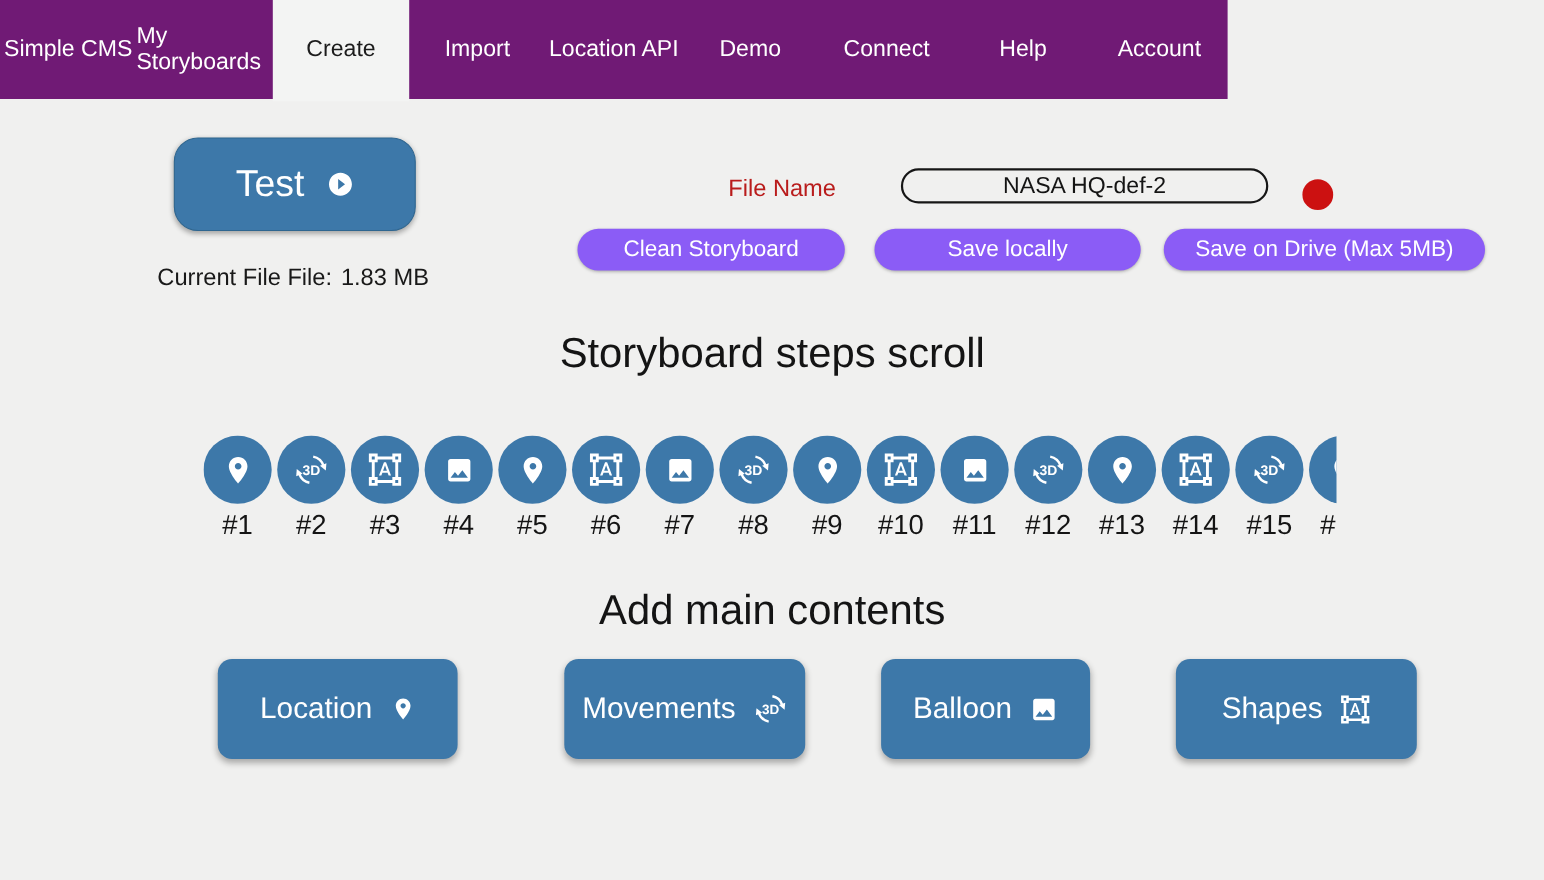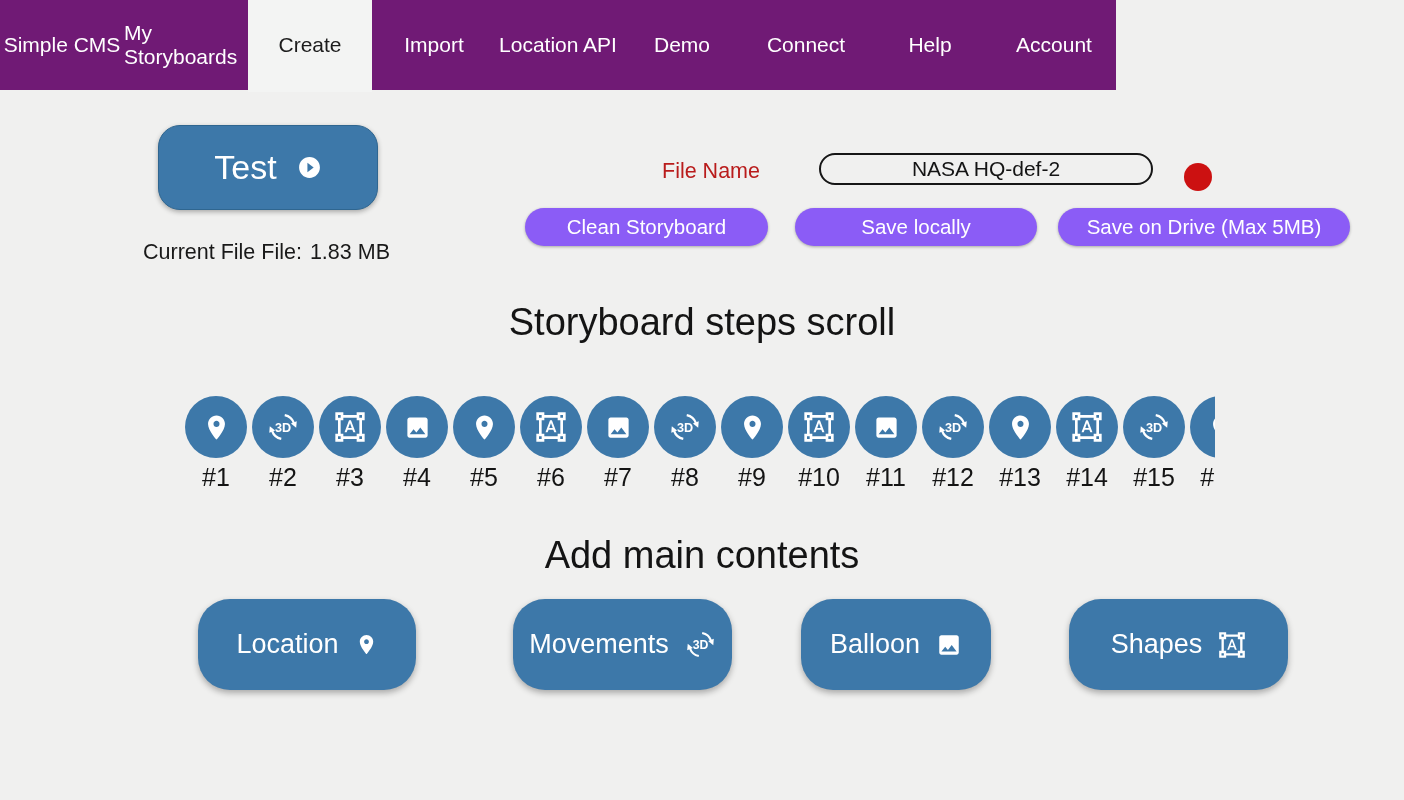--- a/index.html
+++ b/index.html
@@ -77,21 +77,21 @@
   .step{width:62px;flex:0 0 62px;display:flex;flex-direction:column;align-items:center;cursor:pointer;}
   .step-circle{
     width:62px;height:62px;border-radius:50%;background:#3d78a9;
     display:flex;align-items:center;justify-content:center;
   }
   .step-label{margin-top:5px;font-size:25px;color:#141414;white-space:nowrap;}
 
   
   .content-row{position:absolute;left:0;top:599px;width:1404px;height:91px;}
   .content-btn{
-    position:absolute;top:0;height:91px;border:none;border-radius:32px;
+    position:absolute;top:0;height:91px;border:none;border-radius:13px;
     background:#3d78a9;color:#fff;font-size:27px;cursor:pointer;
     box-shadow:0 3px 6px rgba(0,0,0,.3);font-family:inherit;
     display:flex;align-items:center;justify-content:center;gap:16px;padding:0;
   }
   .content-btn:nth-of-type(1){left:198px;width:218px;}
   .content-btn:nth-of-type(2){left:513px;width:219px;}
   .content-btn:nth-of-type(3){left:801px;width:190px;}
   .content-btn:nth-of-type(4){left:1069px;width:219px;}
 
   

